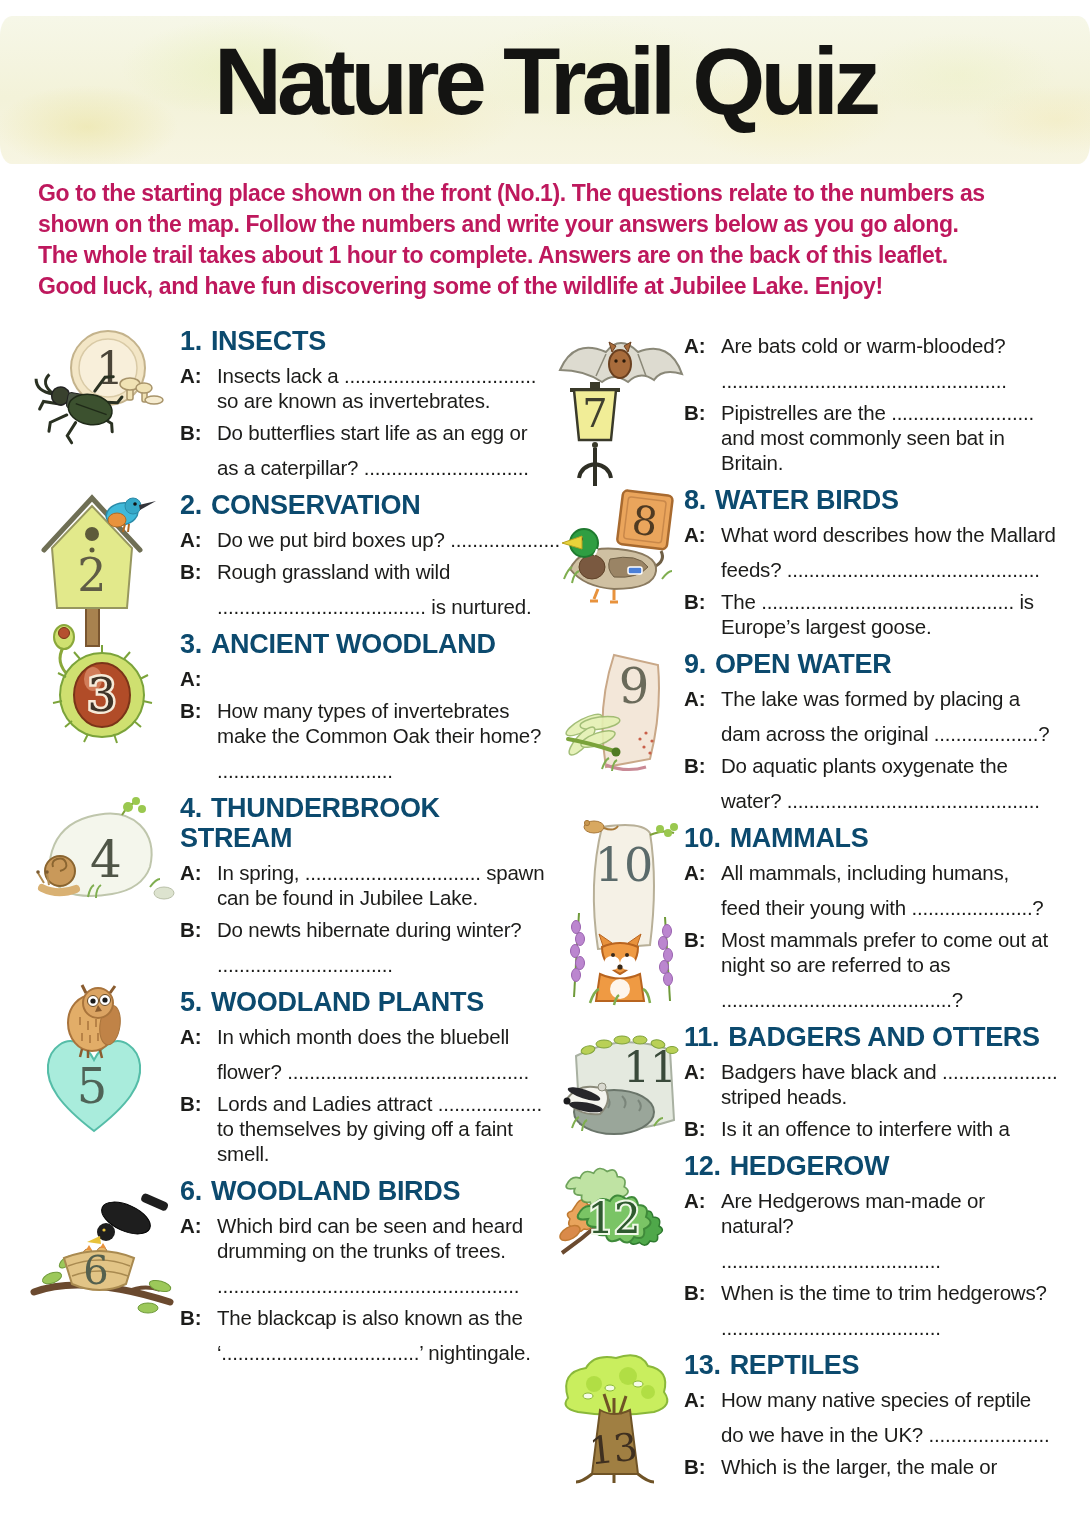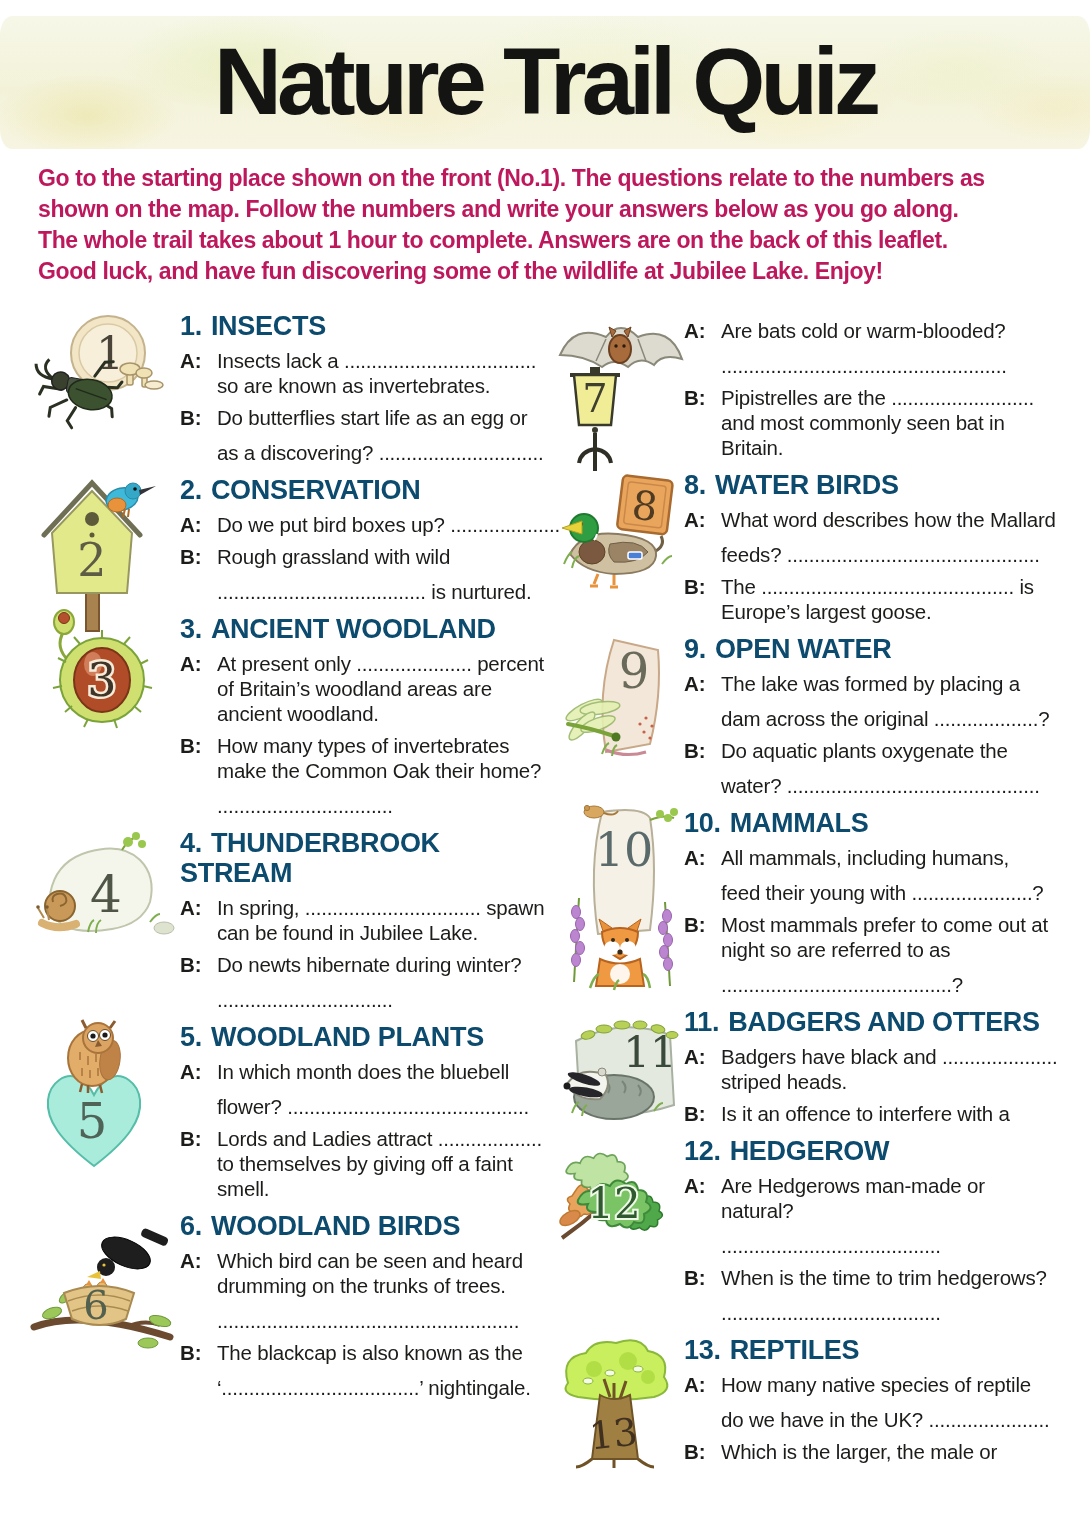--- a/index.html
+++ b/index.html
@@ -1,18 +1,18 @@
 <!DOCTYPE html>
 <html><head>
 <meta charset="utf-8">
 <style>
   html,body{margin:0;padding:0}
   body{width:1090px;height:1536px;background:#ffffff;overflow:hidden;
        font-family:"Liberation Sans",sans-serif;color:#1c1c1a;position:relative}
-  .header-band{margin:16px 0 0;height:133px;border-radius:12px/20px;
+  .header-band{margin:16px 0 0;height:148px;border-radius:12px/20px;
     background:
       radial-gradient(130px 60px at 8% 75%, rgba(233,224,150,.50), transparent 70%),
       radial-gradient(170px 70px at 22% 35%, rgba(226,236,170,.45), transparent 70%),
       radial-gradient(150px 60px at 38% 70%, rgba(244,234,186,.40), transparent 70%),
       radial-gradient(200px 80px at 55% 40%, rgba(238,242,200,.45), transparent 70%),
       radial-gradient(160px 70px at 72% 65%, rgba(246,238,184,.45), transparent 70%),
       radial-gradient(140px 60px at 88% 40%, rgba(236,240,196,.45), transparent 70%),
       radial-gradient(120px 50px at 97% 70%, rgba(242,230,170,.35), transparent 70%),
       linear-gradient(180deg,#f6f7e8 0%,#f3f2d9 55%,#f7f5e2 100%);}
   h1{margin:0;font-size:94px;font-weight:bold;letter-spacing:-5px;text-align:center;
@@ -87,21 +87,21 @@
               <span class="plabel">A:</span>
               <div class="plines">
                 <div class="line">Insects lack a ...................................</div>
                 <div class="line">so are known as invertebrates.</div>
               </div>
             </div>
             <div class="part">
               <span class="plabel">B:</span>
               <div class="plines">
                 <div class="line">Do butterflies start life as an egg or</div>
-                <div class="line gap">as a discovering?  ..............................</div>
+                <div class="line gap">as a caterpillar?  ..............................</div>
               </div>
             </div>
           </div>
     </div>
   </div>
       <div class="section">
     <div class="icon-box">
           <svg width="135" height="170" viewBox="0 0 135 170" style="top:-4px">
     <rect x="56" y="120" width="13" height="40" fill="#a8824f" stroke="#7a5630" stroke-width="2"></rect>
     <path d="M22 62 L62 20 L102 62 L97 122 L27 122 Z" fill="#e2e98b" stroke="#97975f" stroke-width="2"></path>
@@ -163,25 +163,20 @@
     <text class="badge-slot" x="72" y="94" text-anchor="middle" font-size="46" font-family="DejaVu Serif" fill="#3f3428" stroke="#f6ead8" stroke-width="5" paint-order="stroke">3</text>
   </svg>
         </div>
     <div class="content">
       <div class="heading">
         <span class="num">3.</span><span class="stitle">ANCIENT WOODLAND</span>
       </div>
       <div class="parts">
             <div class="part">
               <span class="plabel">A:</span>
-              <div class="plines">
-                <div class="line">At present only ..................... percent</div>
-                <div class="line">of Britain’s woodland areas are</div>
-                <div class="line">ancient woodland.</div>
-              </div>
             </div>
             <div class="part">
               <span class="plabel">B:</span>
               <div class="plines">
                 <div class="line">How many types of invertebrates</div>
                 <div class="line">make the Common Oak their home?</div>
                 <div class="line gap">................................</div>
               </div>
             </div>
           </div>

